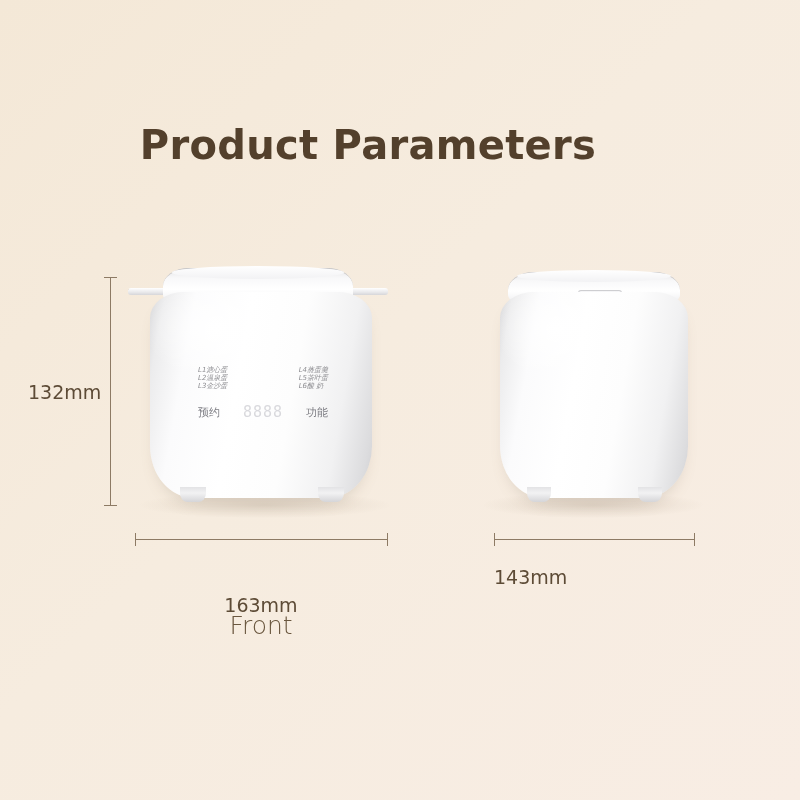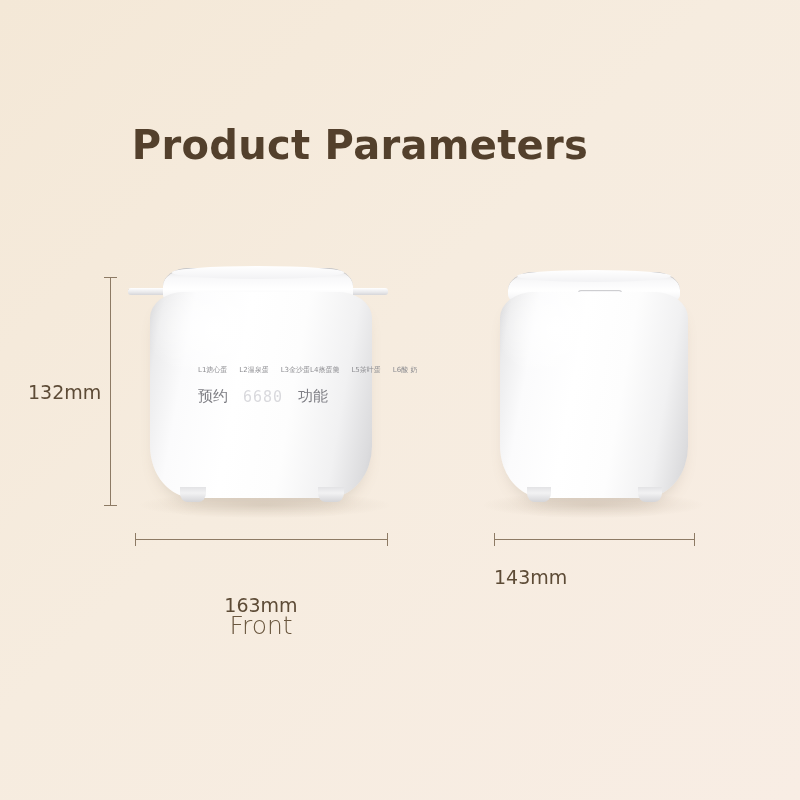--- a/index.html
+++ b/index.html
@@ -17,21 +17,21 @@
   #page {
     position: relative;
     width: 800px;
     height: 800px;
     background: linear-gradient(135deg, #f4e8d7 0%, #f6ecdf 45%, #f8ede4 100%);
   }
 
   
   .title {
     position: absolute;
-    left: 8px;
+    left: 16px;
     top: 122px;
     width: 704px;
     text-align: center;
     font-size: 40px;
     font-weight: bold;
     letter-spacing: 0.3px;
     color: #53402c;
     font-family: "DejaVu Sans", sans-serif;
   }
 
@@ -144,39 +144,40 @@
   .panel {
     position: absolute;
   }
   .panel-modes {
     position: relative;
     display: flex;
     justify-content: space-between;
   }
   .mode-col {
     display: flex;
-    flex-direction: row;
-    gap: 12px;
+    flex-direction: column;
+    gap: 0;
+    font-style: italic;
   }
   .mode-item {
     font-size: 7px;
     line-height: 8px;
     color: #8e8e92;
     font-family: "DejaVu Sans", sans-serif;
     white-space: nowrap;
   }
   .panel-bottom {
     position: relative;
     display: flex;
     align-items: center;
     justify-content: space-between;
     margin-top: 13px;
   }
   .panel-key {
-    font-size: 15px;
+    font-size: 11px;
     color: #7e7e84;
     font-family: "DejaVu Sans", sans-serif;
     white-space: nowrap;
   }
   .lcd {
     font-family: "DejaVu Sans Mono", monospace;
     font-size: 15px;
     letter-spacing: 1px;
     color: #d9d9dd;
     text-shadow: 0 0 1px rgba(255,255,255,0.9);
@@ -232,21 +233,21 @@
         </div>
         <div class="mode-col">
           <div class="mode-item">L4蒸蛋羹</div>
           <div class="mode-item">L5茶叶蛋</div>
           <div class="mode-item">L6酸  奶</div>
         </div>
       </div>
 
       <div class="panel-bottom">
         <div class="panel-key">预约</div>
-        <div class="lcd">6680</div>
+        <div class="lcd">8888</div>
         <div class="panel-key">功能</div>
       </div>
     </div>
   </div>
 
   <div class="dim-cap-v" style="left:135px; top:533px;"></div>
   <div class="dim-line-h" style="left:135px; top:539px; width:252px;"></div>
   <div class="dim-cap-v" style="left:387px; top:533px;"></div>
   <div class="dim-label" style="left:0px; top:594px; width:522px; text-align:center;">163mm</div>
 

